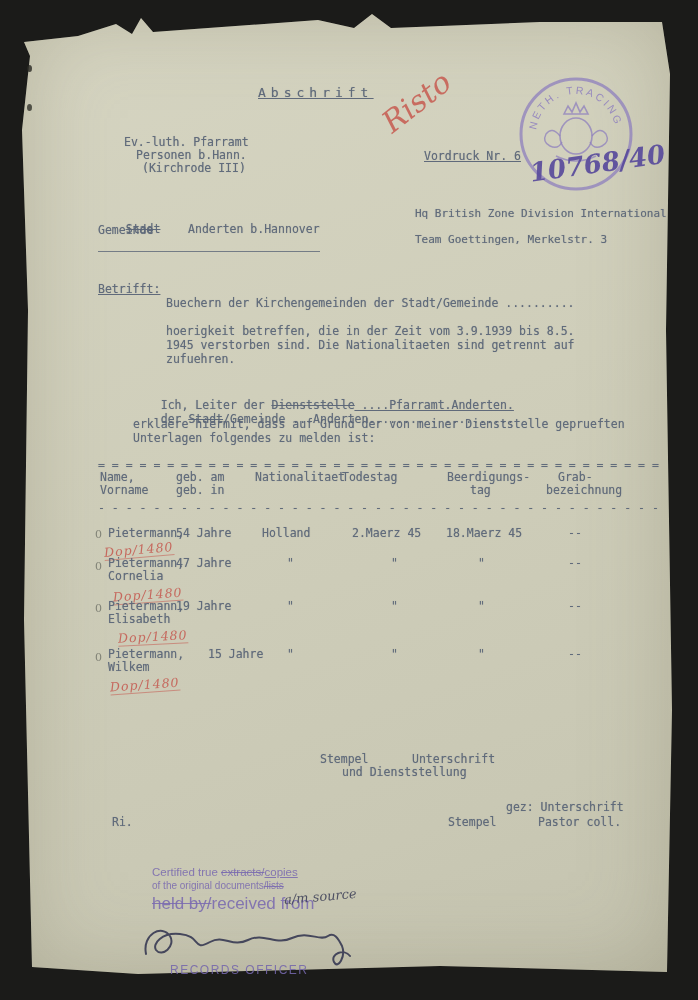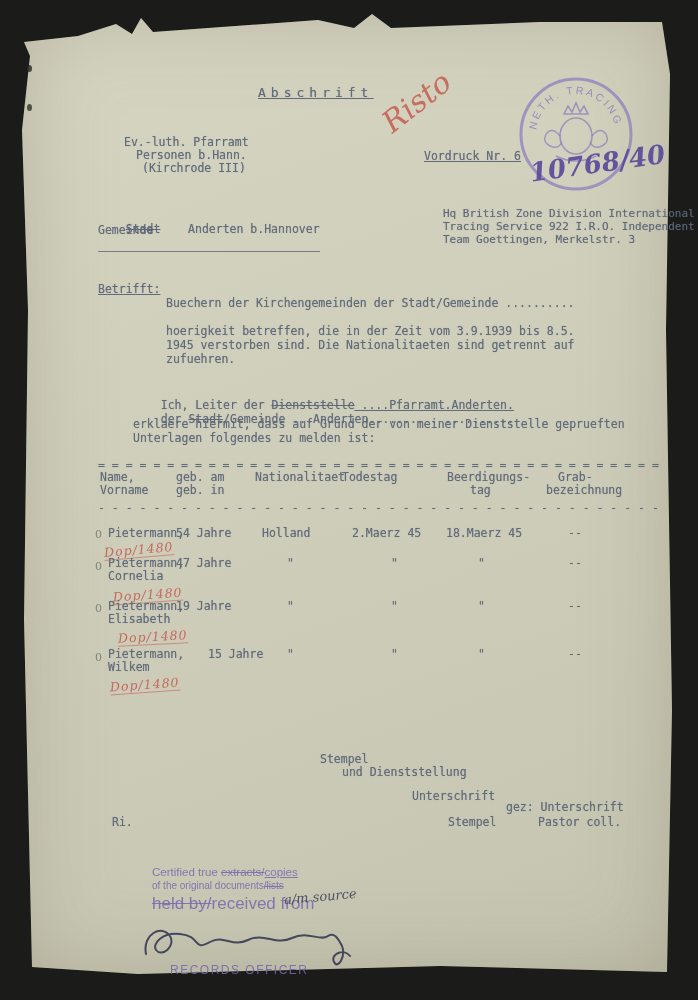--- a/index.html
+++ b/index.html
@@ -7,21 +7,21 @@
        font-family:"DejaVu Sans Mono", monospace;}
   #stage{position:absolute;inset:0;width:698px;height:1000px;}
   #paper{position:absolute;left:20px;top:10px;width:656px;height:970px;
     background:linear-gradient(160deg,#d6d5c2 0%,#cfceba 45%,#c9c8b4 80%,#c4c3af 100%);
     clip-path:polygon(10px 46px,4px 32px,58px 26px,96px 14px,112px 24px,121px 8px,133px 22px,
       298px 10px,334px 18px,352px 4px,371px 18px,520px 12px,642px 12px,650px 64px,646px 320px,
       652px 700px,647px 962px,420px 956px,118px 964px,12px 957px,4px 610px,8px 300px,2px 120px);
     box-shadow:inset 0 0 90px rgba(120,115,90,.35);}
   .typed{position:absolute;color:rgba(92,103,120,.92);font-size:11.5px;line-height:13.8px;
     white-space:pre;text-shadow:0 0 .7px rgba(92,103,120,.6);}
-  .typed-sm{font-size:11px;line-height:13.5px;margin-left:28px;}
+  .typed-sm{font-size:11px;line-height:13.5px;}
   .u{text-decoration:underline;}
   .strike{text-decoration:line-through;}
   .red-hand{position:absolute;font-family:"DejaVu Serif",serif;font-style:italic;
     color:rgba(196,87,78,.85);font-size:12.5px;letter-spacing:1px;border-bottom:1px solid rgba(196,87,78,.55);}
   .pencil{position:absolute;font-family:"DejaVu Serif",serif;color:rgba(110,112,102,.8);font-size:11px;}
   .stamp-text{position:absolute;font-family:"Liberation Sans",sans-serif;color:rgba(122,106,175,.88);}
   #title{letter-spacing:5px;text-decoration:underline;font-size:13px;}
   .hand-ink{position:absolute;font-family:"DejaVu Serif",serif;font-style:italic;}
 </style>
 </head>
@@ -63,21 +63,20 @@
   <div class="typed" style="left:124px;top:136px;">Ev.-luth. Pfarramt</div>
   <div class="typed" style="left:136px;top:149px;">Personen b.Hann.</div>
   <div class="typed" style="left:142px;top:162px;">(Kirchrode III)</div>
 
   <div class="typed" style="left:98px;top:209px;border-bottom:1px solid rgba(92,103,120,.8);padding-bottom:1px;">
     <span class="strike">Stadt</span><span>    </span><span>Anderten b.Hannover</span>
   </div>
   <div class="typed" style="left:98px;top:224px;">Gemeinde</div>
 
   <div class="typed typed-sm" style="left:415px;top:207px;">Hq British Zone Division International</div>
-  <div class="typed typed-sm" style="left:415px;top:220px;">Tracing Service 922 I.R.O. Independent</div>
   <div class="typed typed-sm" style="left:415px;top:233px;">Team Goettingen, Merkelstr. 3</div>
 
   <div class="typed u" style="left:98px;top:283px;">Betrifft:</div>
   <div class="typed" style="left:166px;top:297px;">Buechern der Kirchengemeinden der Stadt/Gemeinde ..........</div>
   <div class="typed" style="left:166px;top:325px;">hoerigkeit betreffen, die in der Zeit vom 3.9.1939 bis 8.5.</div>
   <div class="typed" style="left:166px;top:339px;">1945 verstorben sind. Die Nationalitaeten sind getrennt auf</div>
   <div class="typed" style="left:166px;top:353px;">zufuehren.</div>
 
   <div class="typed" style="left:133px;top:385px;">
     <span>Ich, Leiter der </span><span class="strike">Dienststelle</span><span class="u"> ....Pfarramt.Anderten.</span>
@@ -135,21 +134,21 @@
   <div class="typed" style="left:108px;top:648px;">Pietermann,</div>
   <div class="typed" style="left:108px;top:661px;">Wilkem</div>
   <div class="typed" style="left:176px;top:648px;padding-left:32px;">15 Jahre</div>
   <div class="typed" style="left:287px;top:648px;">"</div>
   <div class="typed" style="left:391px;top:648px;">"</div>
   <div class="typed" style="left:478px;top:648px;">"</div>
   <div class="typed" style="left:568px;top:648px;">--</div>
   <div class="red-hand" style="left:110px;top:677px;transform:rotate(-4deg);">Dop/1480</div>
 
   <div class="typed" style="left:320px;top:753px;">Stempel</div>
-  <div class="typed" style="left:412px;top:753px;margin-top:37px;">Unterschrift</div>
+  <div class="typed" style="left:412px;top:753px;">Unterschrift</div>
   <div class="typed" style="left:342px;top:766px;">und Dienststellung</div>
   <div class="typed" style="left:506px;top:801px;">gez: Unterschrift</div>
   <div class="typed" style="left:112px;top:816px;">Ri.</div>
   <div class="typed" style="left:448px;top:816px;">Stempel</div>
   <div class="typed" style="left:538px;top:816px;">Pastor coll.</div>
 
   <div class="stamp-text" style="left:152px;top:866px;font-size:11.5px;">
     <span>Certified true </span><span class="strike">extracts/</span><span class="u">copies</span>
   </div>
   <div class="stamp-text" style="left:152px;top:880px;font-size:10px;">

